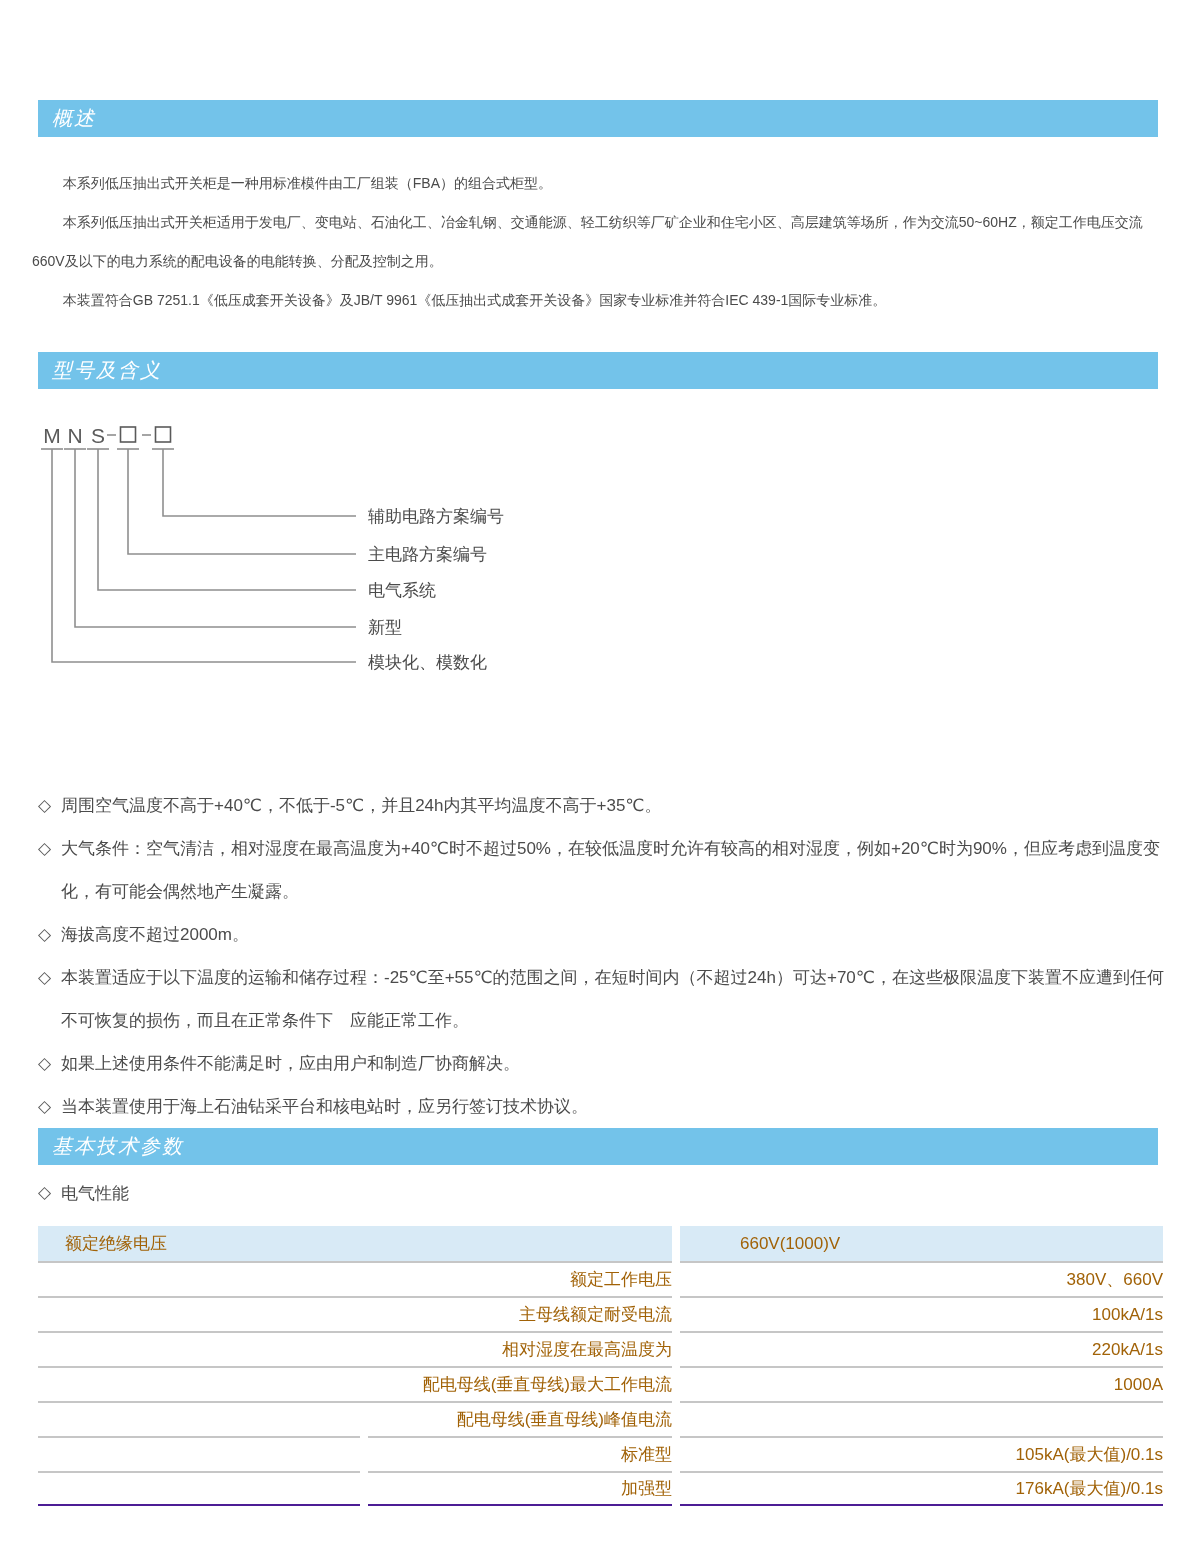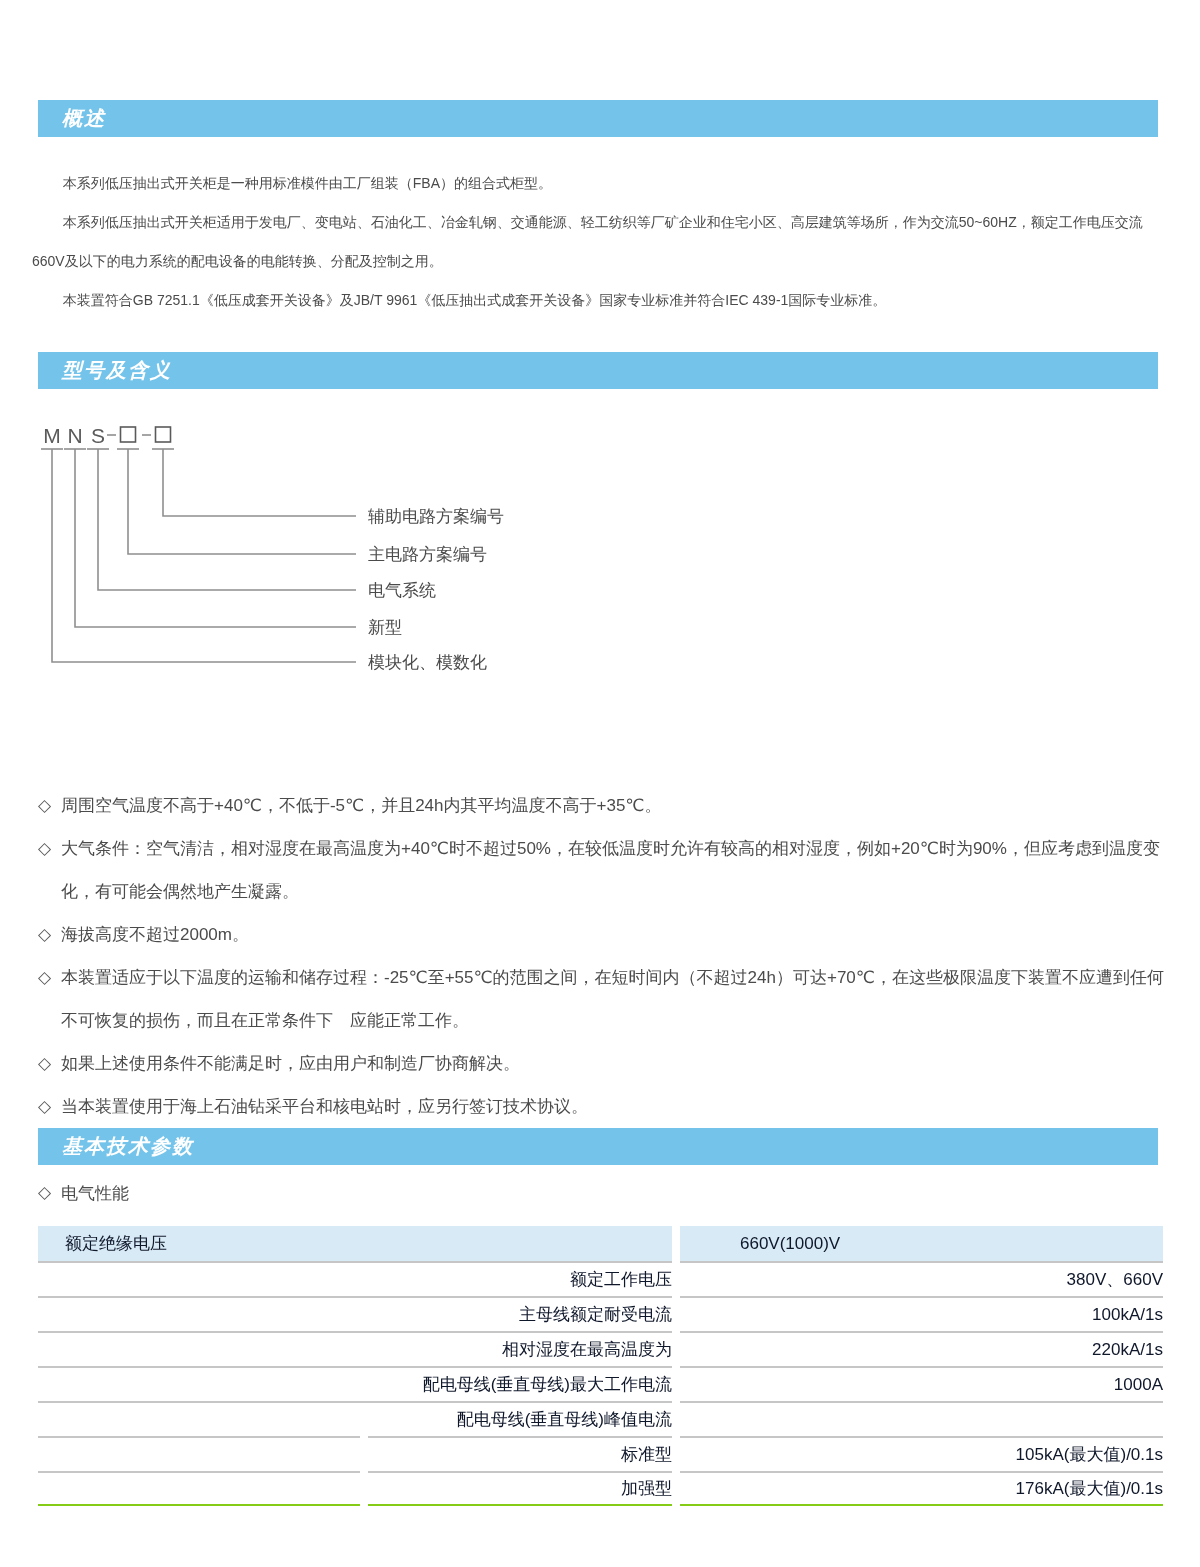--- a/index.html
+++ b/index.html
@@ -17,24 +17,24 @@
   }
   
   .section-bar {
     position: absolute;
     left: 38px;
     width: 1120px;
     height: 37px;
     background: #73C3EA;
     color: #ffffff;
     font-size: 20px;
-    font-weight: bold;
+    font-weight: normal;
     font-style: italic;
     line-height: 37px;
-    padding-left: 24px;
+    padding-left: 14px;
     letter-spacing: 2px;
   }
   .bar-overview    { top: 100px; }
   .bar-model       { top: 352px; }
   .bar-environment { top: 735px; }
   .bar-parameters  { top: 1128px; }
 
   
   .overview-text {
     position: absolute;
@@ -99,34 +99,34 @@
   
   .spec-table {
     position: absolute;
     left: 30px;
     top: 1226px;
     width: 1141px;
     border-collapse: separate;
     border-spacing: 8px 0;
     table-layout: fixed;
     font-size: 17px;
-    color: #0f172a;
+    color: #a16207;
   }
   .spec-table td {
     height: 35px;
     vertical-align: middle;
     overflow: hidden;
     white-space: nowrap;
   }
   .spec-table td.name    { padding-left: 27px; }
   .spec-table td.subtype { padding-left: 22px; }
   .spec-table td.value   { padding-left: 60px; }
   .spec-table tr + tr td { border-top: 2px solid #c6c6c6; text-align: right; }
   .spec-table tr.highlight td { background: #D8EAF6; }
-  .spec-table tr.last td { border-bottom: 2px solid #84cc16; }
+  .spec-table tr.last td { border-bottom: 2px solid #4c1d95; }
 </style>
 </head>
 <body>
 
 <div class="page">
 
   <div class="section-bar bar-overview">
     <span>概述</span>
   </div>
   <div class="overview-text">

